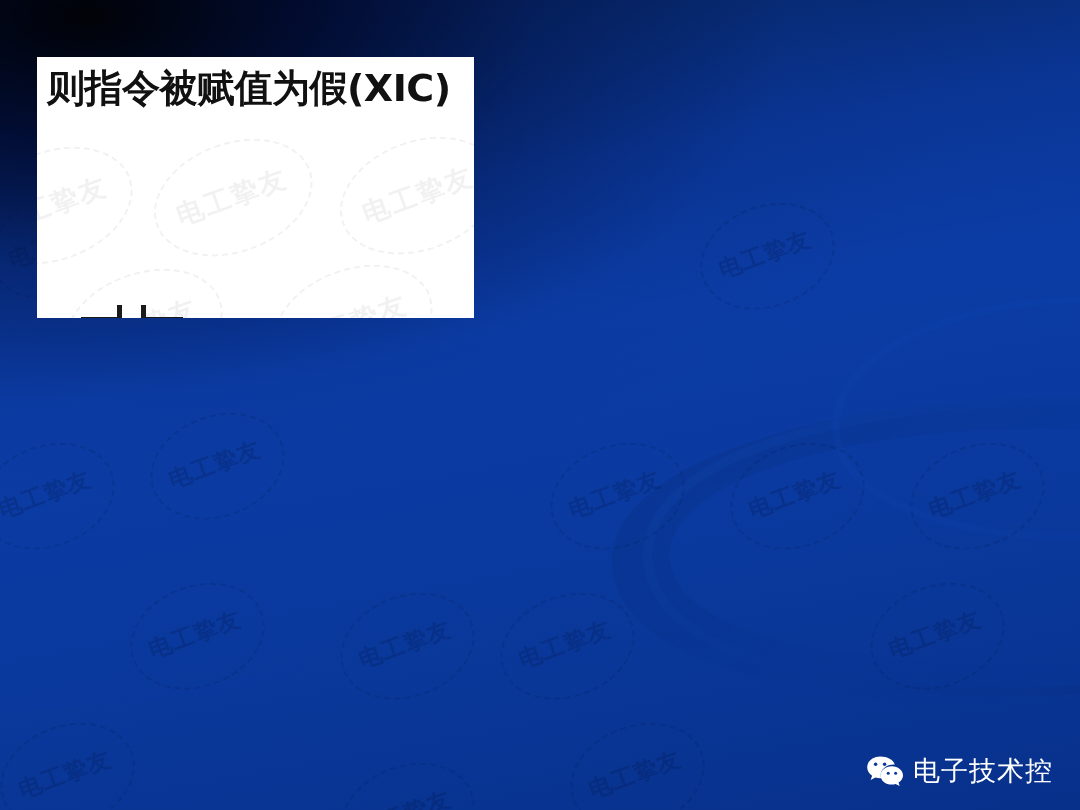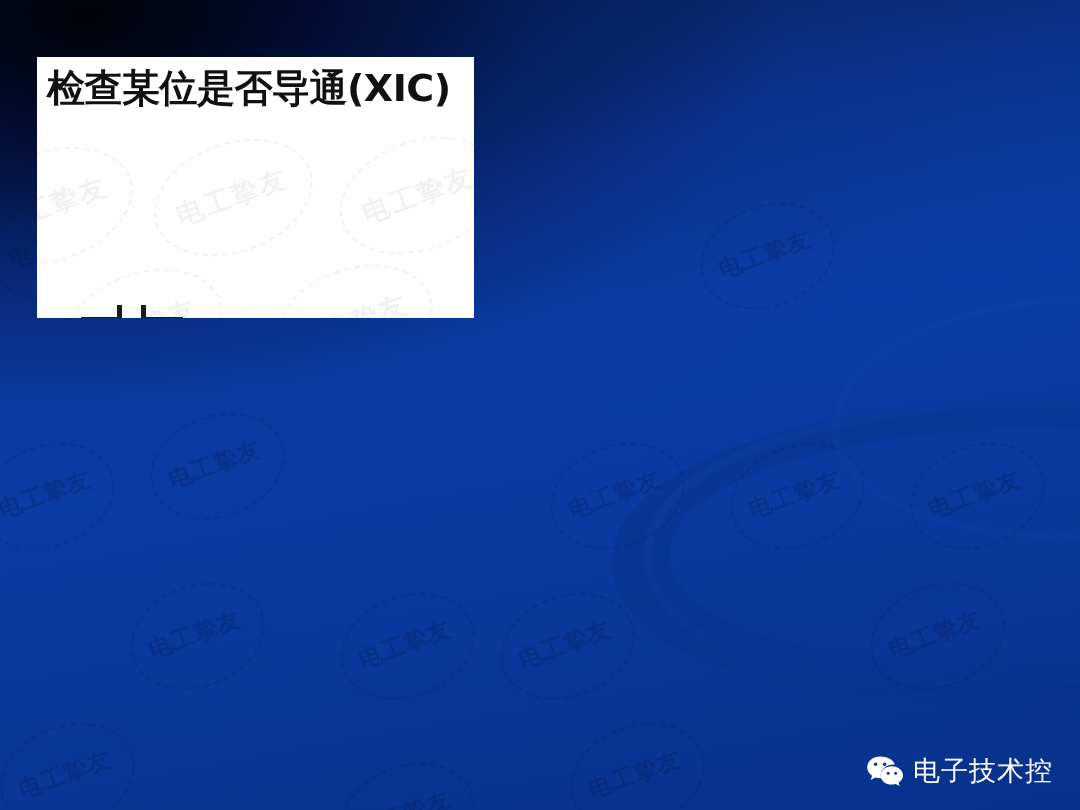--- a/index.html
+++ b/index.html
@@ -209,21 +209,21 @@
   <div class="card">
 
     <div class="card-wm-layer">
       <div class="card-wm" style="left:-70px; top:88px;">电工挚友</div>
       <div class="card-wm" style="left:110px; top:80px;">电工挚友</div>
       <div class="card-wm" style="left:296px; top:78px;">电工挚友</div>
       <div class="card-wm" style="left:20px;  top:210px;">电工挚友</div>
       <div class="card-wm" style="left:230px; top:206px;">电工挚友</div>
     </div>
 
-    <div class="card-title">检查某位是否导通(XIC)</div>
+    <div class="card-title">则指令被赋值为假(XIC)</div>
 
     <svg class="ladder" width="104" height="34" viewBox="0 0 104 34">
       <rect x="0" y="14" width="38" height="5" fill="#1a1a1a"></rect>
       <rect x="36" y="2" width="5" height="29" fill="#1a1a1a"></rect>
       <rect x="60" y="2" width="5" height="29" fill="#1a1a1a"></rect>
       <rect x="63" y="14" width="39" height="5" fill="#1a1a1a"></rect>
     </svg>
 
   </div>
 

